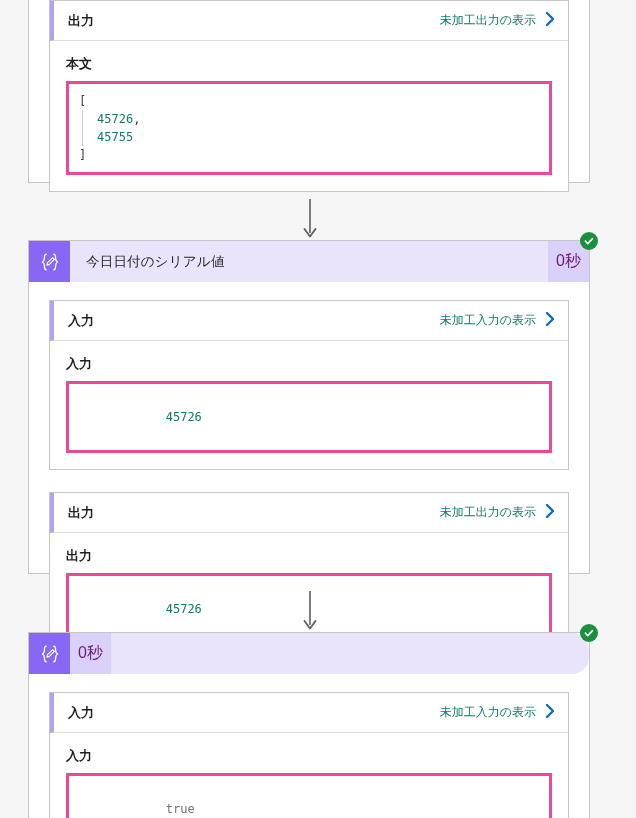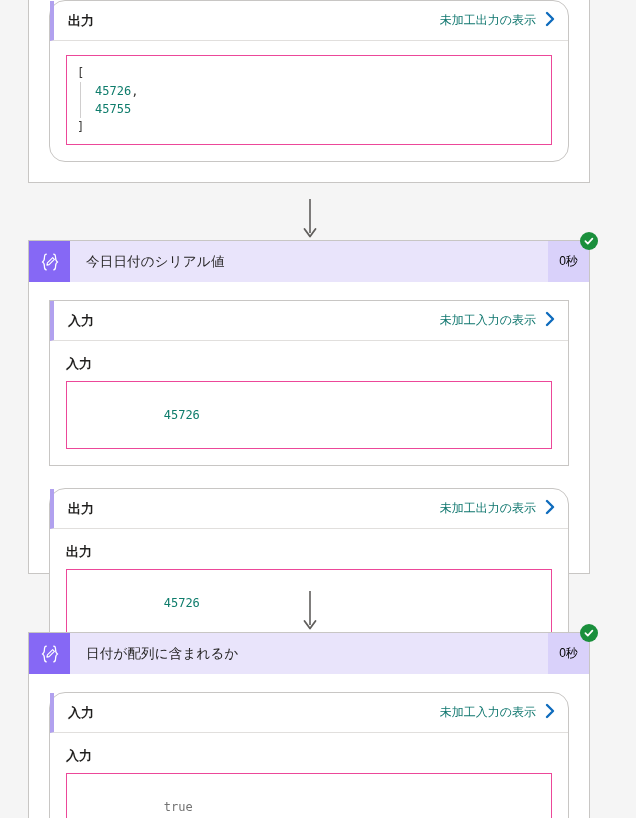--- a/index.html
+++ b/index.html
@@ -68,22 +68,22 @@
     overflow: hidden;
     white-space: nowrap;
   }
   .action-duration {
     width: 41px;
     min-width: 41px;
     background: #d9d1fa;
     display: flex;
     align-items: center;
     justify-content: center;
-    font-size: 12px;
-    color: #000000;
+    font-size: 16px;
+    color: #701a75;
   }
   .status-badge {
     position: absolute;
     right: -9px;
     top: -9px;
     width: 18px;
     height: 18px;
     border-radius: 50%;
     background: #1a8f3c;
     display: flex;
@@ -96,21 +96,21 @@
   .card-body {
     padding: 18px 20px 20px 20px;
   }
 
   
   .io-section {
     border: 1px solid #c8c6c4;
     background: #ffffff;
     margin-bottom: 22px;
   }
-  .io-section:last-child { margin-bottom: 0; border-radius: 16px; }
+  .io-section:last-child { margin-bottom: 0; }
 
   .io-header {
     display: flex;
     align-items: center;
     height: 40px;
     border-bottom: 1px solid #e1dfdd;
     border-left: 4px solid #b1a1ef;
     padding: 0 12px 0 14px;
   }
   .io-header-title {
@@ -134,21 +134,21 @@
   }
   .io-field-label {
     font-weight: bold;
     font-size: 13px;
     color: #201f1e;
     margin-bottom: 8px;
   }
 
   
   .value-box {
-    border: 1px solid #ec4899;
+    border: 3px solid #ec4899;
     background: #ffffff;
     padding: 6px 10px;
     font-family: "DejaVu Sans Mono", "Liberation Mono", monospace;
     font-size: 12px;
     line-height: 18px;
     white-space: pre;
     overflow: hidden;
   }
   .value-box.tall { min-height: 70px; padding: 8px 10px; }
 
@@ -186,20 +186,21 @@
             <span>未加工出力の表示</span>
             <span class="chev">
               <svg width="11" height="16" viewBox="0 0 11 16">
                 <path d="M2 2 L8 8 L2 14" stroke="#0f6cbd" stroke-width="2.4" fill="none" stroke-linecap="round" stroke-linejoin="round"></path>
               </svg>
             </span>
           </div>
         </div>
 
         <div class="io-content">
+          <div class="io-field-label">本文</div>
           <div class="value-box tall"><span class="tok-punct">[</span>
 <span class="json-indent"><span class="tok-num">45726</span><span class="tok-punct">,</span>
 <span class="tok-num">45755</span></span>
 <span class="tok-punct">]</span></div>
         </div>
       </div>
 
     </div>
   </div>
 
@@ -284,21 +285,20 @@
   <div class="action-card" style="top:632px; height:200px;">
 
     <div class="action-header">
       <div class="action-icon-box">
         <svg width="24" height="24" viewBox="0 0 24 24">
           <path d="M8.3 4.2c-1.9 0-1.9 2.2-1.9 3.6 0 1.5-.6 3.6-2 4.2 1.4.6 2 2.7 2 4.2 0 1.4 0 3.6 1.9 3.6" stroke="#ffffff" stroke-width="1.25" fill="none" stroke-linecap="round" stroke-linejoin="round"></path>
           <path d="M15.7 4.2c1.9 0 1.9 2.2 1.9 3.6 0 1.5.6 3.6 2 4.2-1.4.6-2 2.7-2 4.2 0 1.4 0 3.6-1.9 3.6" stroke="#ffffff" stroke-width="1.25" fill="none" stroke-linecap="round" stroke-linejoin="round"></path>
           <path d="M14.7 7.6l1.7 1.7-5.3 5.3-2.2.5.5-2.2z" stroke="#ffffff" stroke-width="1.15" fill="none" stroke-linejoin="round"></path>
         </svg>
       </div>
-      <div class="action-title">日付が配列に含まれるか</div>
       <div class="action-duration">0秒</div>
       <div class="status-badge">
         <svg width="12" height="12" viewBox="0 0 12 12">
           <path d="M2.4 6.2 L4.8 8.6 L9.4 3.6" stroke="#ffffff" stroke-width="1.7" fill="none" stroke-linecap="round" stroke-linejoin="round"></path>
         </svg>
       </div>
     </div>
 
     <div class="card-body">
       <div class="io-section">

